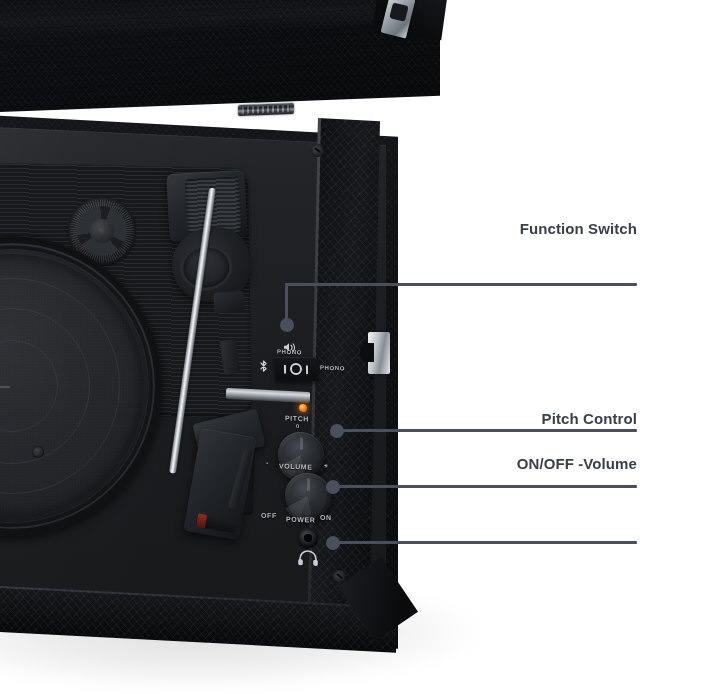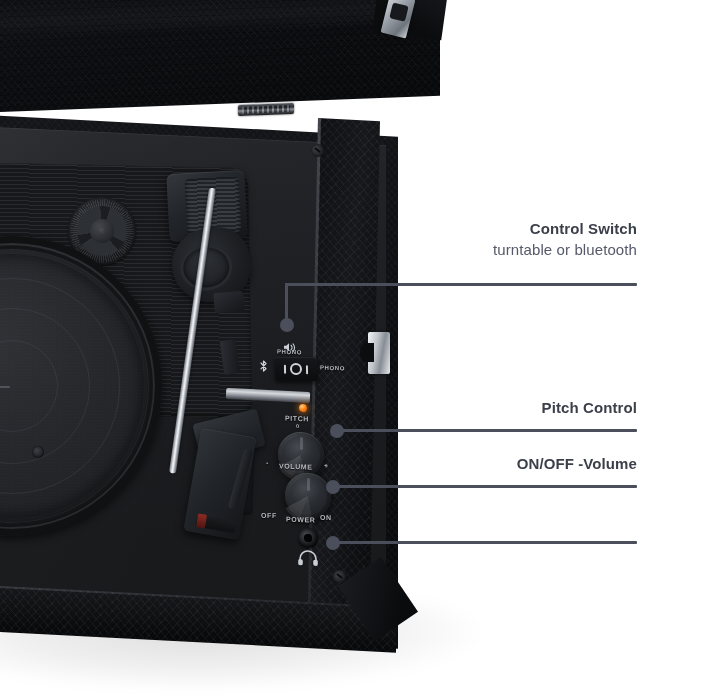--- a/index.html
+++ b/index.html
@@ -591,25 +591,24 @@
   <div class="callout-dot" style="left:330px;top:424px;"></div>
   <div class="callout-line" style="left:336px;top:429px;width:301px;"></div>
 
   <div class="callout-dot" style="left:326px;top:480px;"></div>
   <div class="callout-line" style="left:332px;top:485px;width:305px;"></div>
 
   <div class="callout-dot" style="left:326px;top:536px;"></div>
   <div class="callout-line" style="left:332px;top:541px;width:305px;"></div>
 
   <div class="label-block" style="left:337px;top:219px;width:300px;">
-    <div class="label-title">Control Switch</div>
-    <div class="label-sub">turntable or bluetooth</div>
-  </div>
-
-  <div class="label-block" style="left:337px;top:398px;width:300px;">
+    <div class="label-title">Function Switch</div>
+  </div>
+
+  <div class="label-block" style="left:337px;top:409px;width:300px;">
     <div class="label-title">Pitch Control</div>
   </div>
 
   <div class="label-block" style="left:337px;top:454px;width:300px;">
     <div class="label-title">ON/OFF -Volume</div>
   </div>
 
 
 </div>
 

